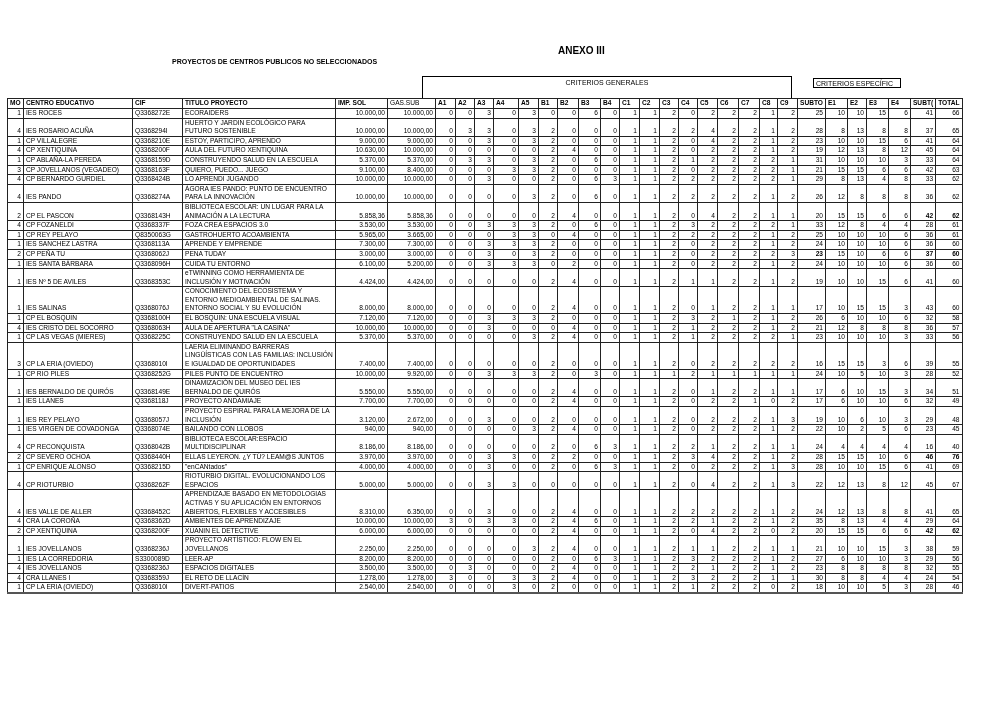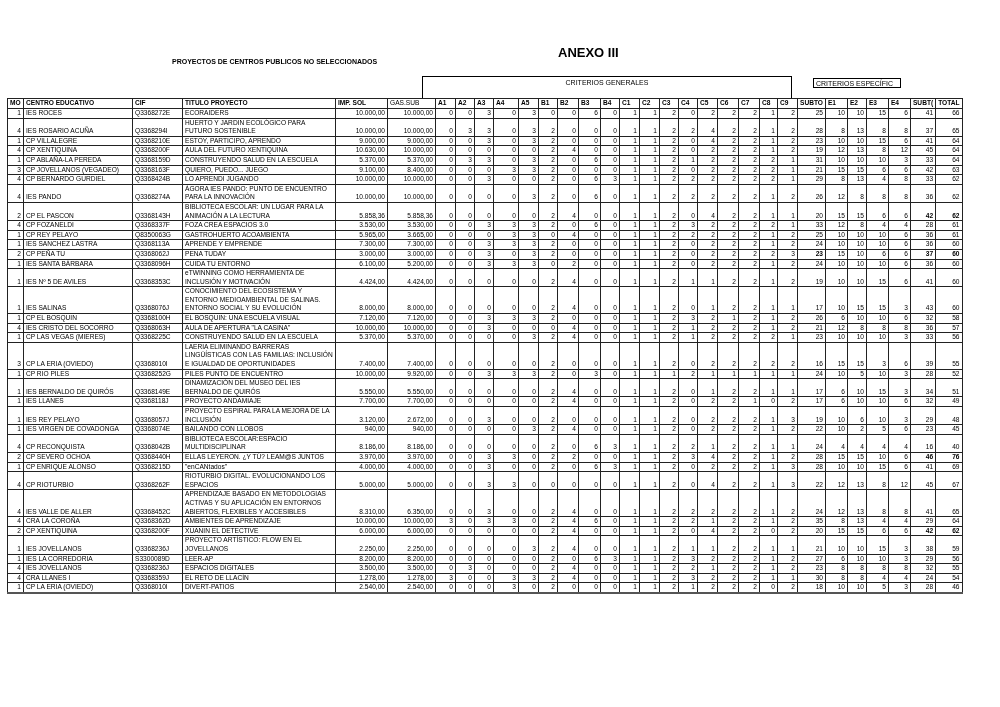--- a/index.html
+++ b/index.html
@@ -1,18 +1,18 @@
 <!DOCTYPE html>
 <html><head>
 <meta charset="utf-8">
 <style>
   html, body { margin:0; padding:0; background:#ffffff; }
   body { width:1000px; height:707px; position:relative; overflow:hidden;
          font-family:"Liberation Sans", sans-serif; color:#000; }
-  .anexo { position:absolute; left:558px; top:45px; font-size:13px; font-weight:bold; }
+  .anexo { position:absolute; left:558px; top:45px; font-size:10px; font-weight:bold; }
   .subtitle { position:absolute; left:172px; top:58px; font-size:7px; font-weight:bold; }
   .crit-gen { position:absolute; left:422px; top:76px; width:370px; height:22px;
               border:1px solid #000; border-bottom:none; font-size:7px; text-align:center; line-height:11px; box-sizing:border-box; }
   .crit-esp { position:absolute; left:813px; top:78px; width:88px; height:10px;
               border:1px solid #000; font-size:7px; line-height:9px; padding-left:2px; box-sizing:border-box; }
   table.grid { position:absolute; left:7px; top:98px; border-collapse:collapse; table-layout:fixed;
                font-size:6.6px; }
   table.grid td, table.grid th { border:1px solid #222; padding:0 2px; overflow:hidden; white-space:nowrap;
                vertical-align:bottom; line-height:8.6px; }
   table.grid th { font-weight:bold; text-align:left; height:9px; background:#fff; }

